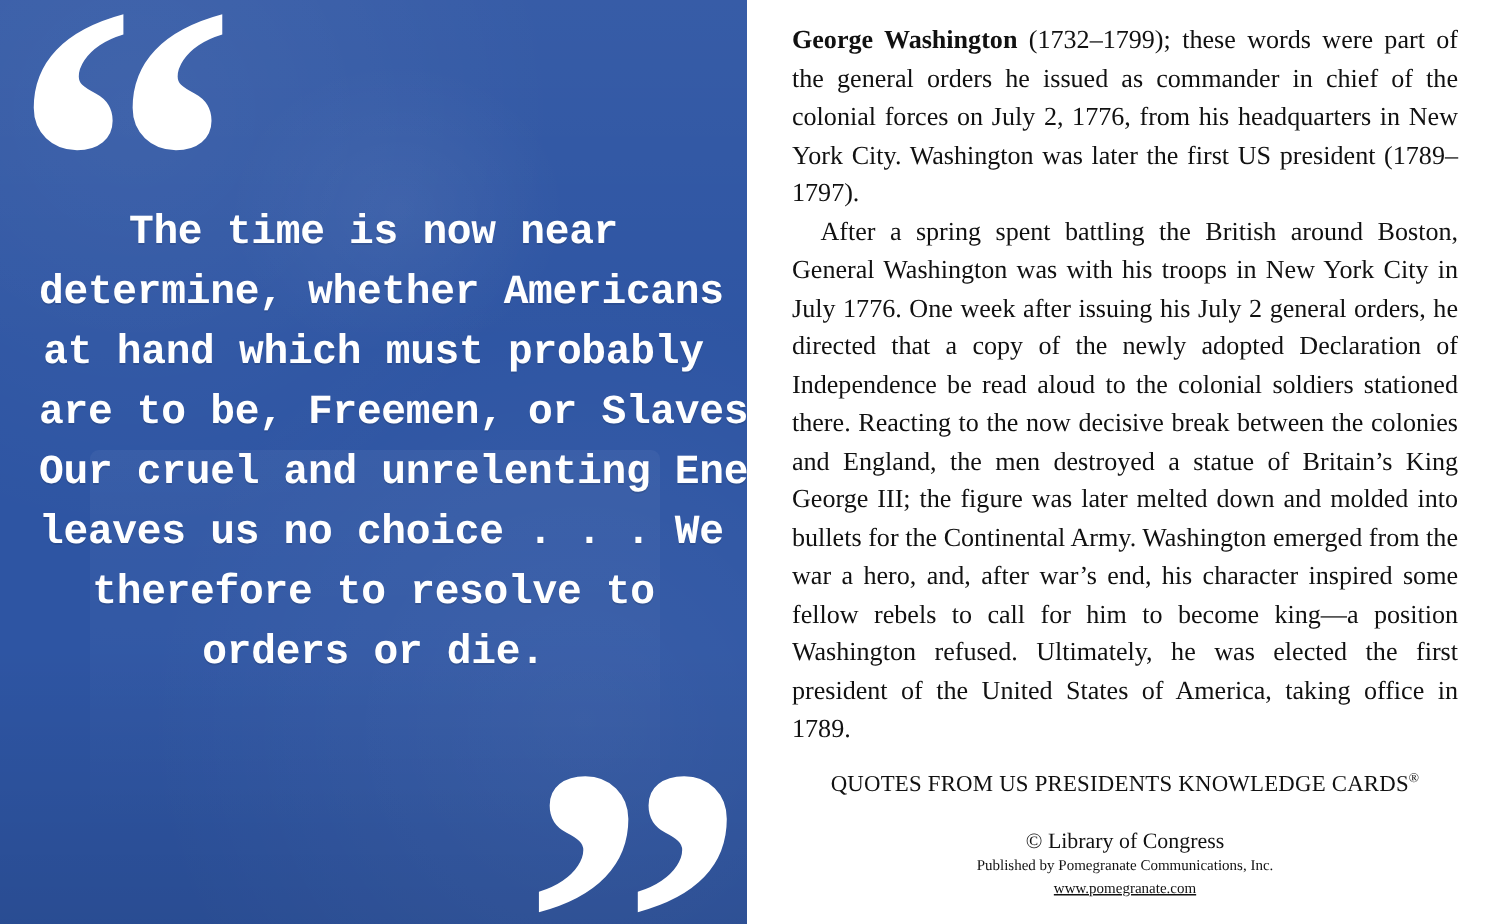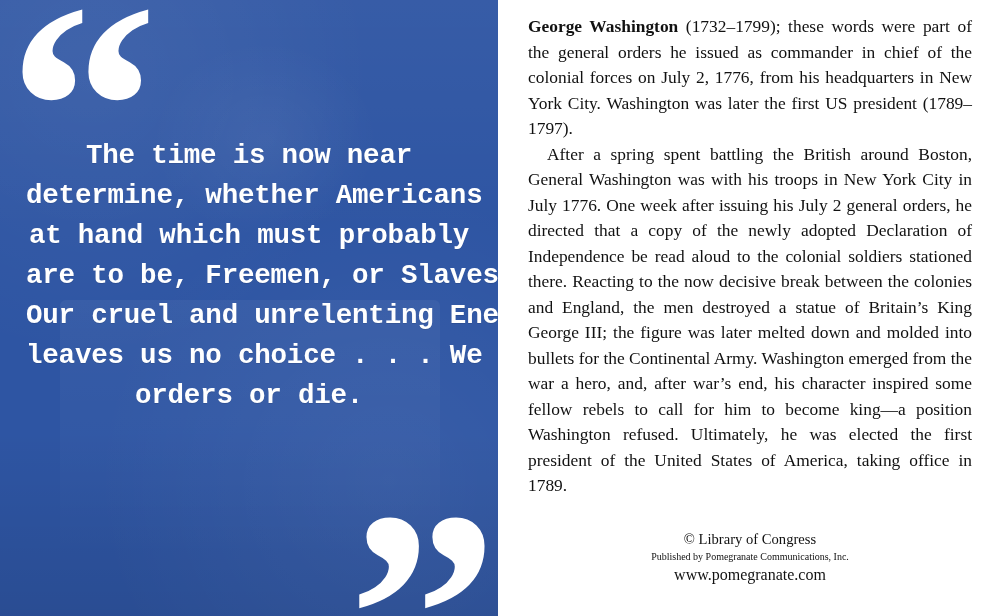--- a/index.html
+++ b/index.html
@@ -132,51 +132,53 @@
     color: #111111;
     line-height: 1.42;
   }
   .colophon .line1 {
     font-size: 15.2px;
     letter-spacing: 0.15px;
   }
   .colophon .line1 sup { font-size: 9px; vertical-align: super; }
   .colophon .line2 { font-size: 14.6px; margin-top: 17px; }
   .colophon .line3 { font-size: 10px; }
-  .colophon .line4 { font-size: 16px; }
+  .colophon .line4 { font-size: 10px; text-decoration: underline; }
 </style>
 </head>
 <body>
 
 <div class="page">
 
   <div class="quote-panel">
     <div class="panel-texture"></div>
 
     <div class="quote-mark open">“</div>
 
     <div class="quote-text">
       <span class="ln">The time is now near</span>
       <span class="ln">determine, whether Americans</span>
       <span class="ln">at hand which must probably</span>
       <span class="ln">are to be, Freemen, or Slaves . . .</span>
       <span class="ln">Our cruel and unrelenting Enemy</span>
       <span class="ln">leaves us no choice . . . We have</span>
+      <span class="ln">therefore to resolve to</span>
       <span class="ln">orders or die.</span>
     </div>
 
     <div class="quote-mark close">”</div>
   </div>
 
   <div class="text-panel">
     <div class="body-copy">
       <p><span class="name">George Washington</span><span> (1732–1799); these words were part of the general orders he issued as commander in chief of the colonial forces on July 2, 1776, from his headquarters in New York City. Washington was later the first US president (1789–1797).</span></p>
       <p class="indent">After a spring spent battling the British around Boston, General Washington was with his troops in New York City in July 1776. One week after issuing his July 2 general orders, he directed that a copy of the newly adopted Declaration of Independence be read aloud to the colonial soldiers stationed there. Reacting to the now decisive break between the colonies and England, the men destroyed a statue of Britain’s King George III; the figure was later melted down and molded into bullets for the Continental Army. Washington emerged from the war a hero, and, after war’s end, his character inspired some fellow rebels to call for him to become king—a position Washington refused. Ultimately, he was elected the first president of the United States of America, taking office in 1789.</p>
     </div>
 
     <div class="colophon">
+      <div class="line1"><span>QUOTES FROM US PRESIDENTS KNOWLEDGE CARDS</span><sup>®</sup></div>
       <div class="line2">© Library of Congress</div>
       <div class="line3">Published by Pomegranate Communications, Inc.</div>
       <div class="line4">www.pomegranate.com</div>
     </div>
   </div>
 
 </div>
 
 </body></html>

